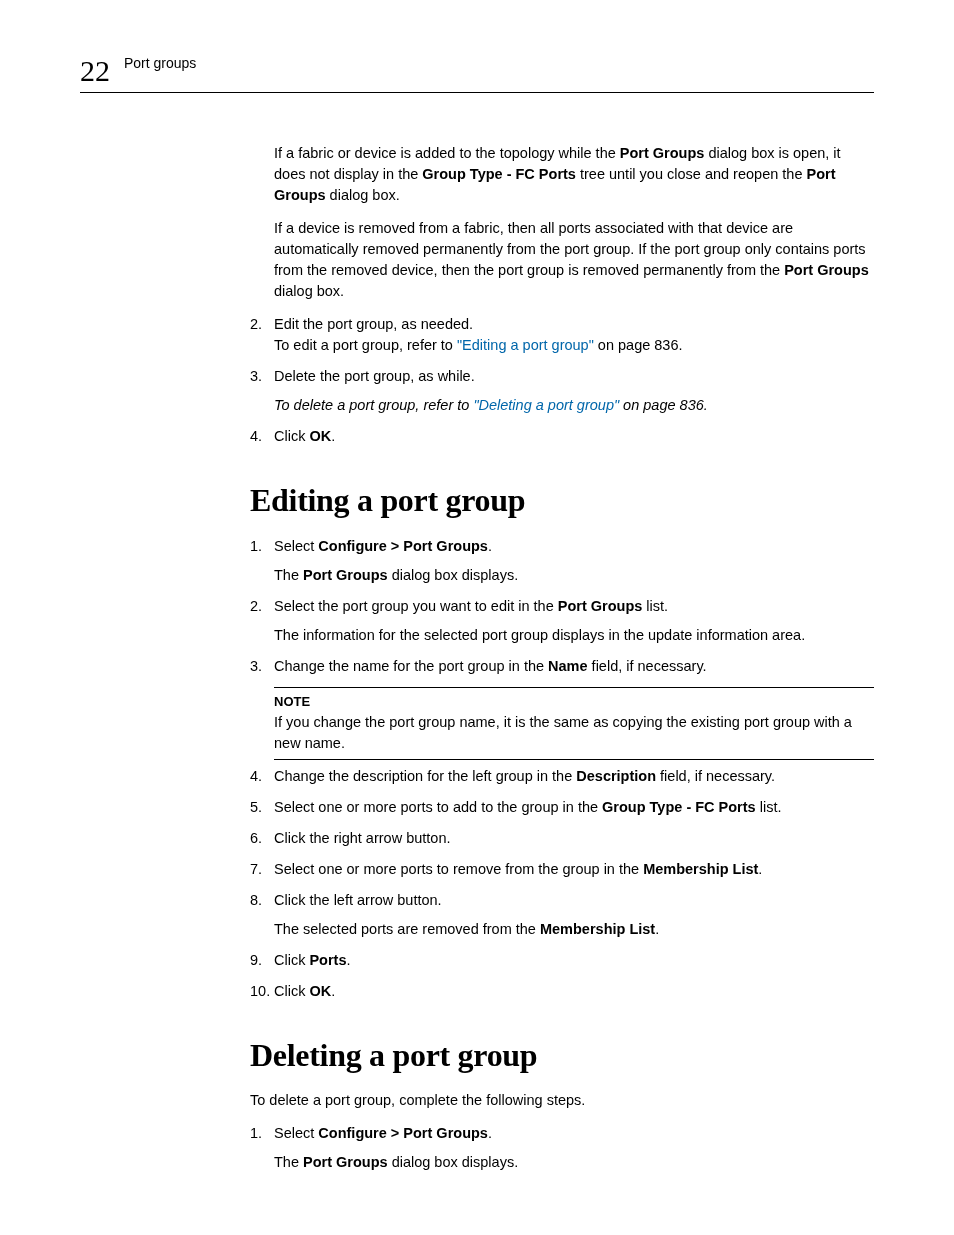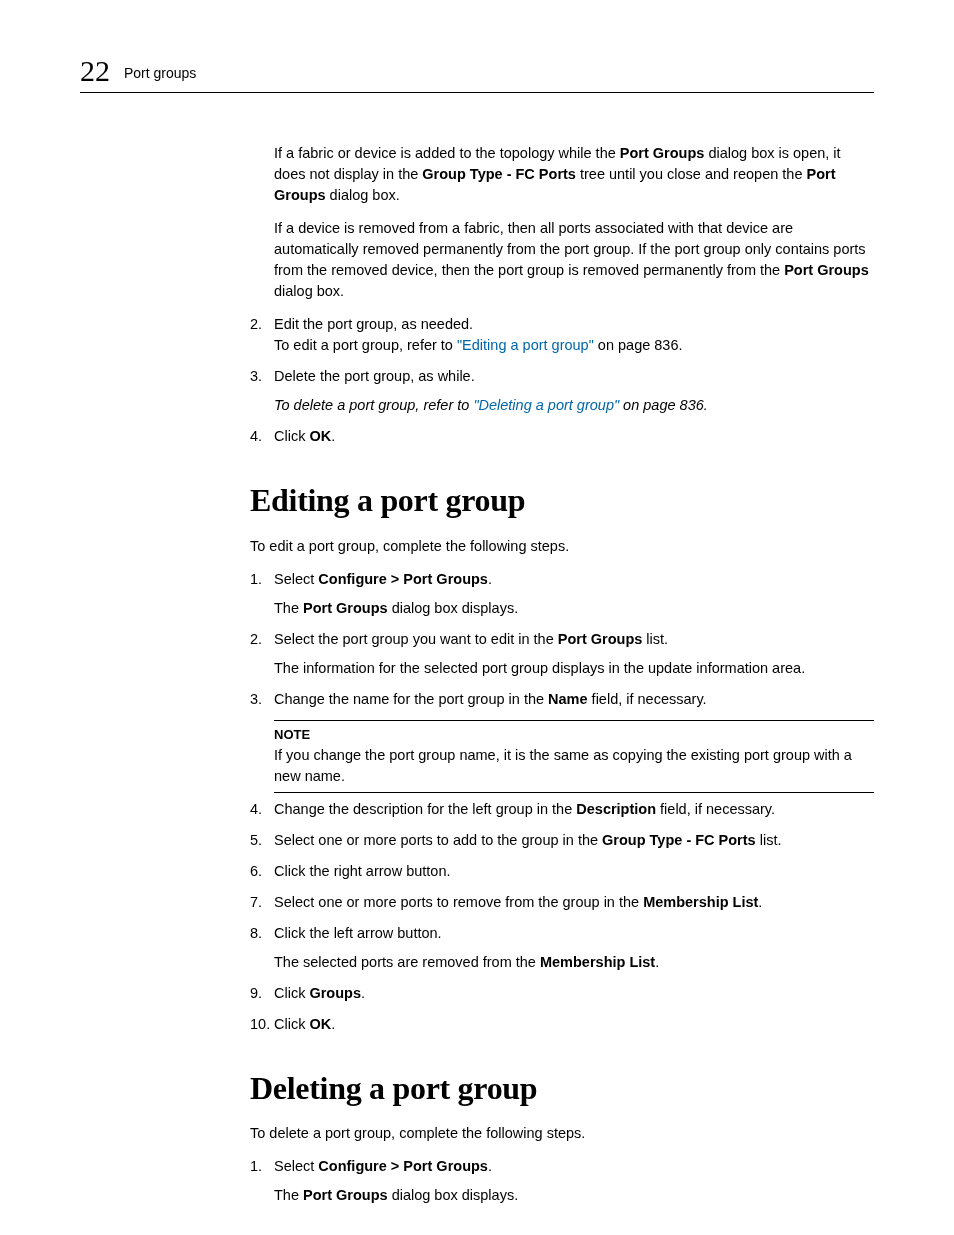--- a/index.html
+++ b/index.html
@@ -14,21 +14,21 @@
   }
   .page {
     width: 954px;
     height: 1235px;
     box-sizing: border-box;
     padding: 56px 80px 60px 80px;
     position: relative;
   }
   .header {
     display: flex;
-    align-items: flex-end;
+    align-items: flex-start;
     border-bottom: 1px solid #000;
     padding-bottom: 6px;
     margin-bottom: 50px;
   }
   .header .chapnum {
     font-family: Georgia, 'Times New Roman', serif;
     font-size: 30px;
     font-weight: 400;
     margin-right: 14px;
     line-height: 1;
@@ -121,21 +121,20 @@
     </div>
 
     <div class="step">
       <div class="num">4.</div>
       <div class="txt">
         <span>Click </span><span class="bold">OK</span><span>.</span>
       </div>
     </div>
 
     <h2 class="sect">Editing a port group</h2>
-    <p class="para">To edit a port group, complete the following steps.</p>
 
     <div class="step">
       <div class="num">1.</div>
       <div class="txt">
         <span>Select </span><span class="bold">Configure &gt; Port Groups</span><span>.</span>
         <div class="para" style="margin-top:8px;margin-bottom:0;">
           <span>The </span><span class="bold">Port Groups</span><span> dialog box displays.</span>
         </div>
       </div>
     </div>
@@ -194,21 +193,21 @@
         <span>Click the left arrow button.</span>
         <div class="para" style="margin-top:8px;margin-bottom:0;">
           <span>The selected ports are removed from the </span><span class="bold">Membership List</span><span>.</span>
         </div>
       </div>
     </div>
 
     <div class="step">
       <div class="num">9.</div>
       <div class="txt">
-        <span>Click </span><span class="bold">Groups</span><span>.</span>
+        <span>Click </span><span class="bold">Ports</span><span>.</span>
       </div>
     </div>
 
     <div class="step">
       <div class="num">10.</div>
       <div class="txt">
         <span>Click </span><span class="bold">OK</span><span>.</span>
       </div>
     </div>
 

